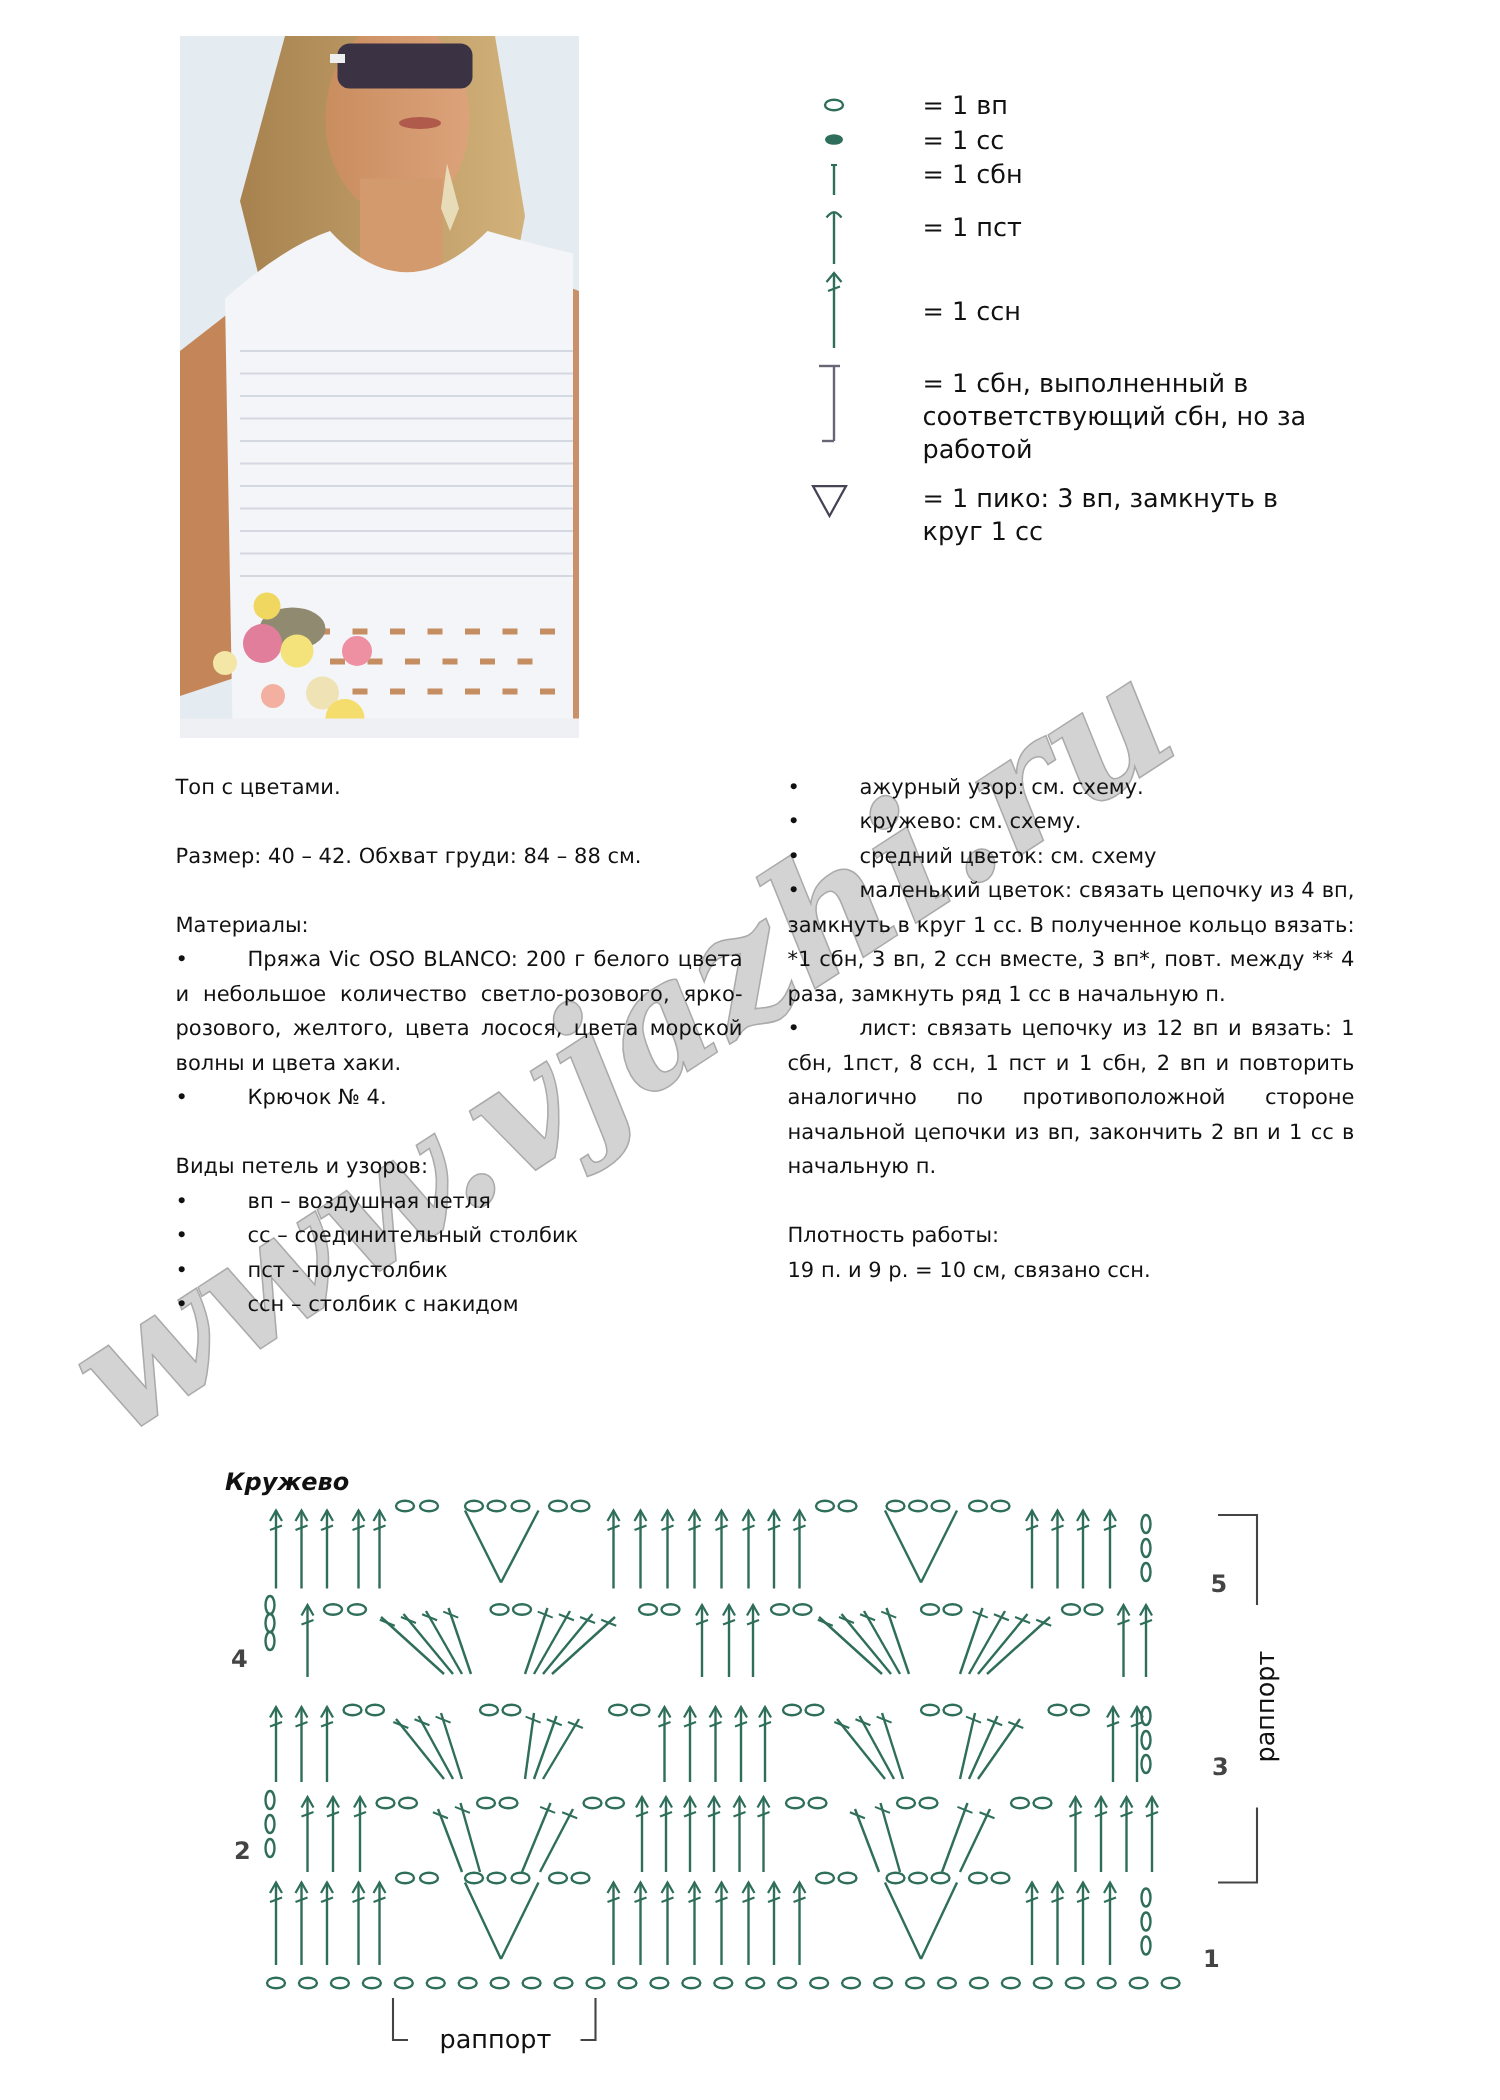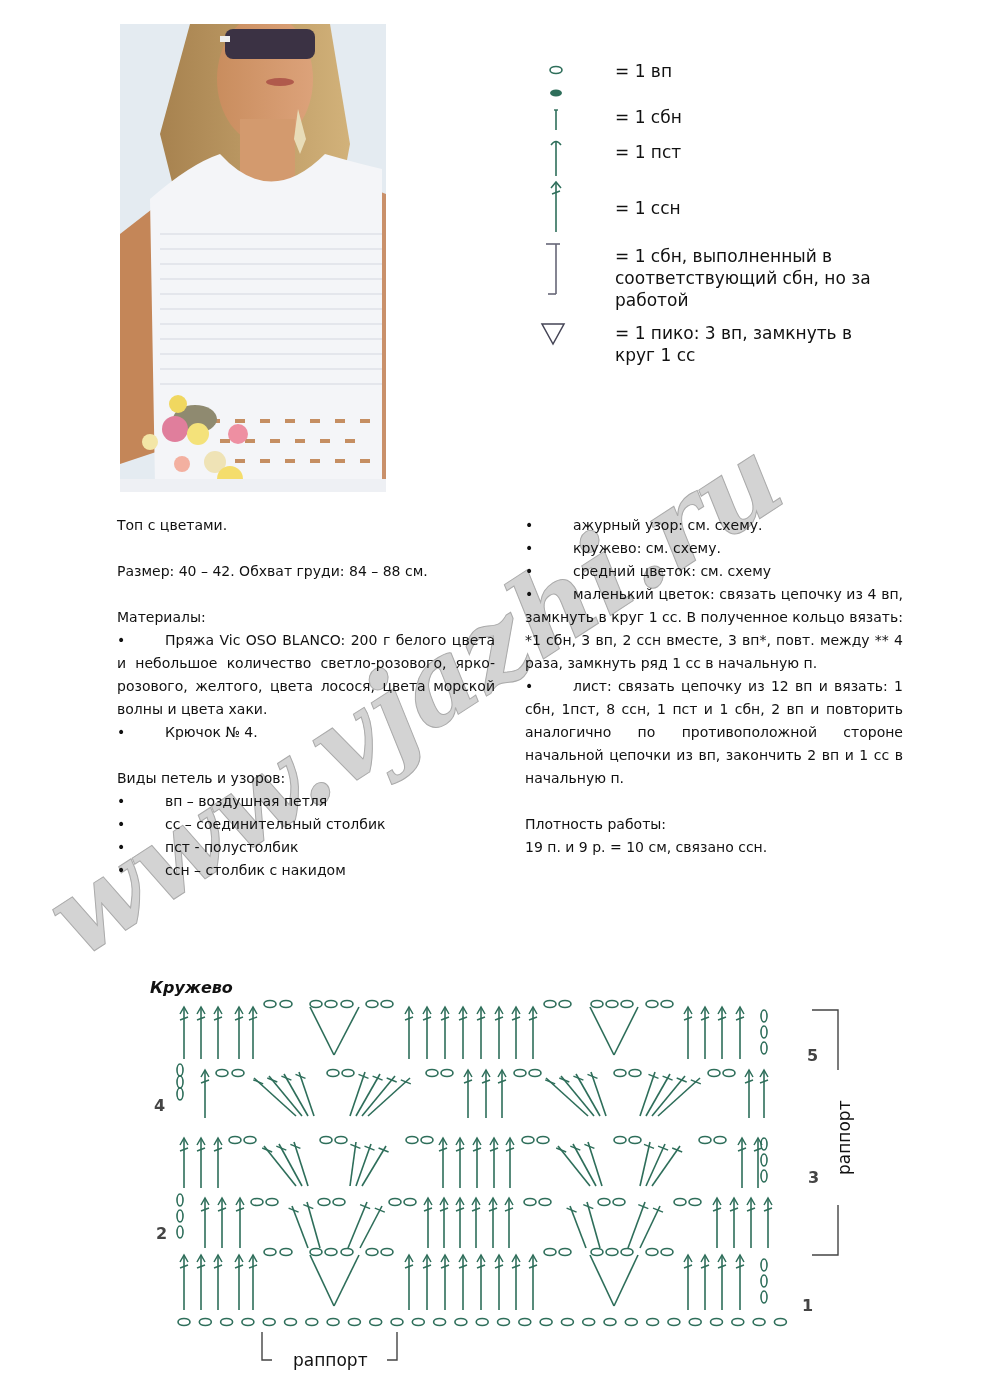--- a/index.html
+++ b/index.html
@@ -110,20 +110,21 @@
   <div style="position:absolute;left:0;top:0;width:340px;height:22px;">
     <svg style="position:absolute;left:8px;top:4px" width="16" height="12">
         <ellipse cx="8" cy="6" rx="6" ry="3.5" fill="none" stroke="#2e6e5a" stroke-width="1.6"></ellipse>
       </svg>
     <span class="leg-text" style="top:0">= 1 вп</span>
   </div>
   <div style="position:absolute;left:0;top:23px;width:340px;height:22px;">
     <svg style="position:absolute;left:8px;top:4px" width="16" height="12">
         <ellipse cx="8" cy="6" rx="6" ry="3.5" fill="#2e6e5a"></ellipse>
       </svg>
+    <span class="leg-text" style="top:0">= 1 сс</span>
   </div>
   <div style="position:absolute;left:0;top:46px;width:340px;height:24px;">
     <svg style="position:absolute;left:8px;top:2px" width="16" height="24">
         <line x1="6" y1="2" x2="10" y2="2" stroke="#2e6e5a" stroke-width="1.4"></line>
         <line x1="8" y1="2" x2="8" y2="22" stroke="#2e6e5a" stroke-width="1.6"></line>
       </svg>
     <span class="leg-text" style="top:0">= 1 сбн</span>
   </div>
   <div style="position:absolute;left:0;top:78px;width:340px;height:40px;">
     <svg style="position:absolute;left:6px;top:0" width="20" height="40">

